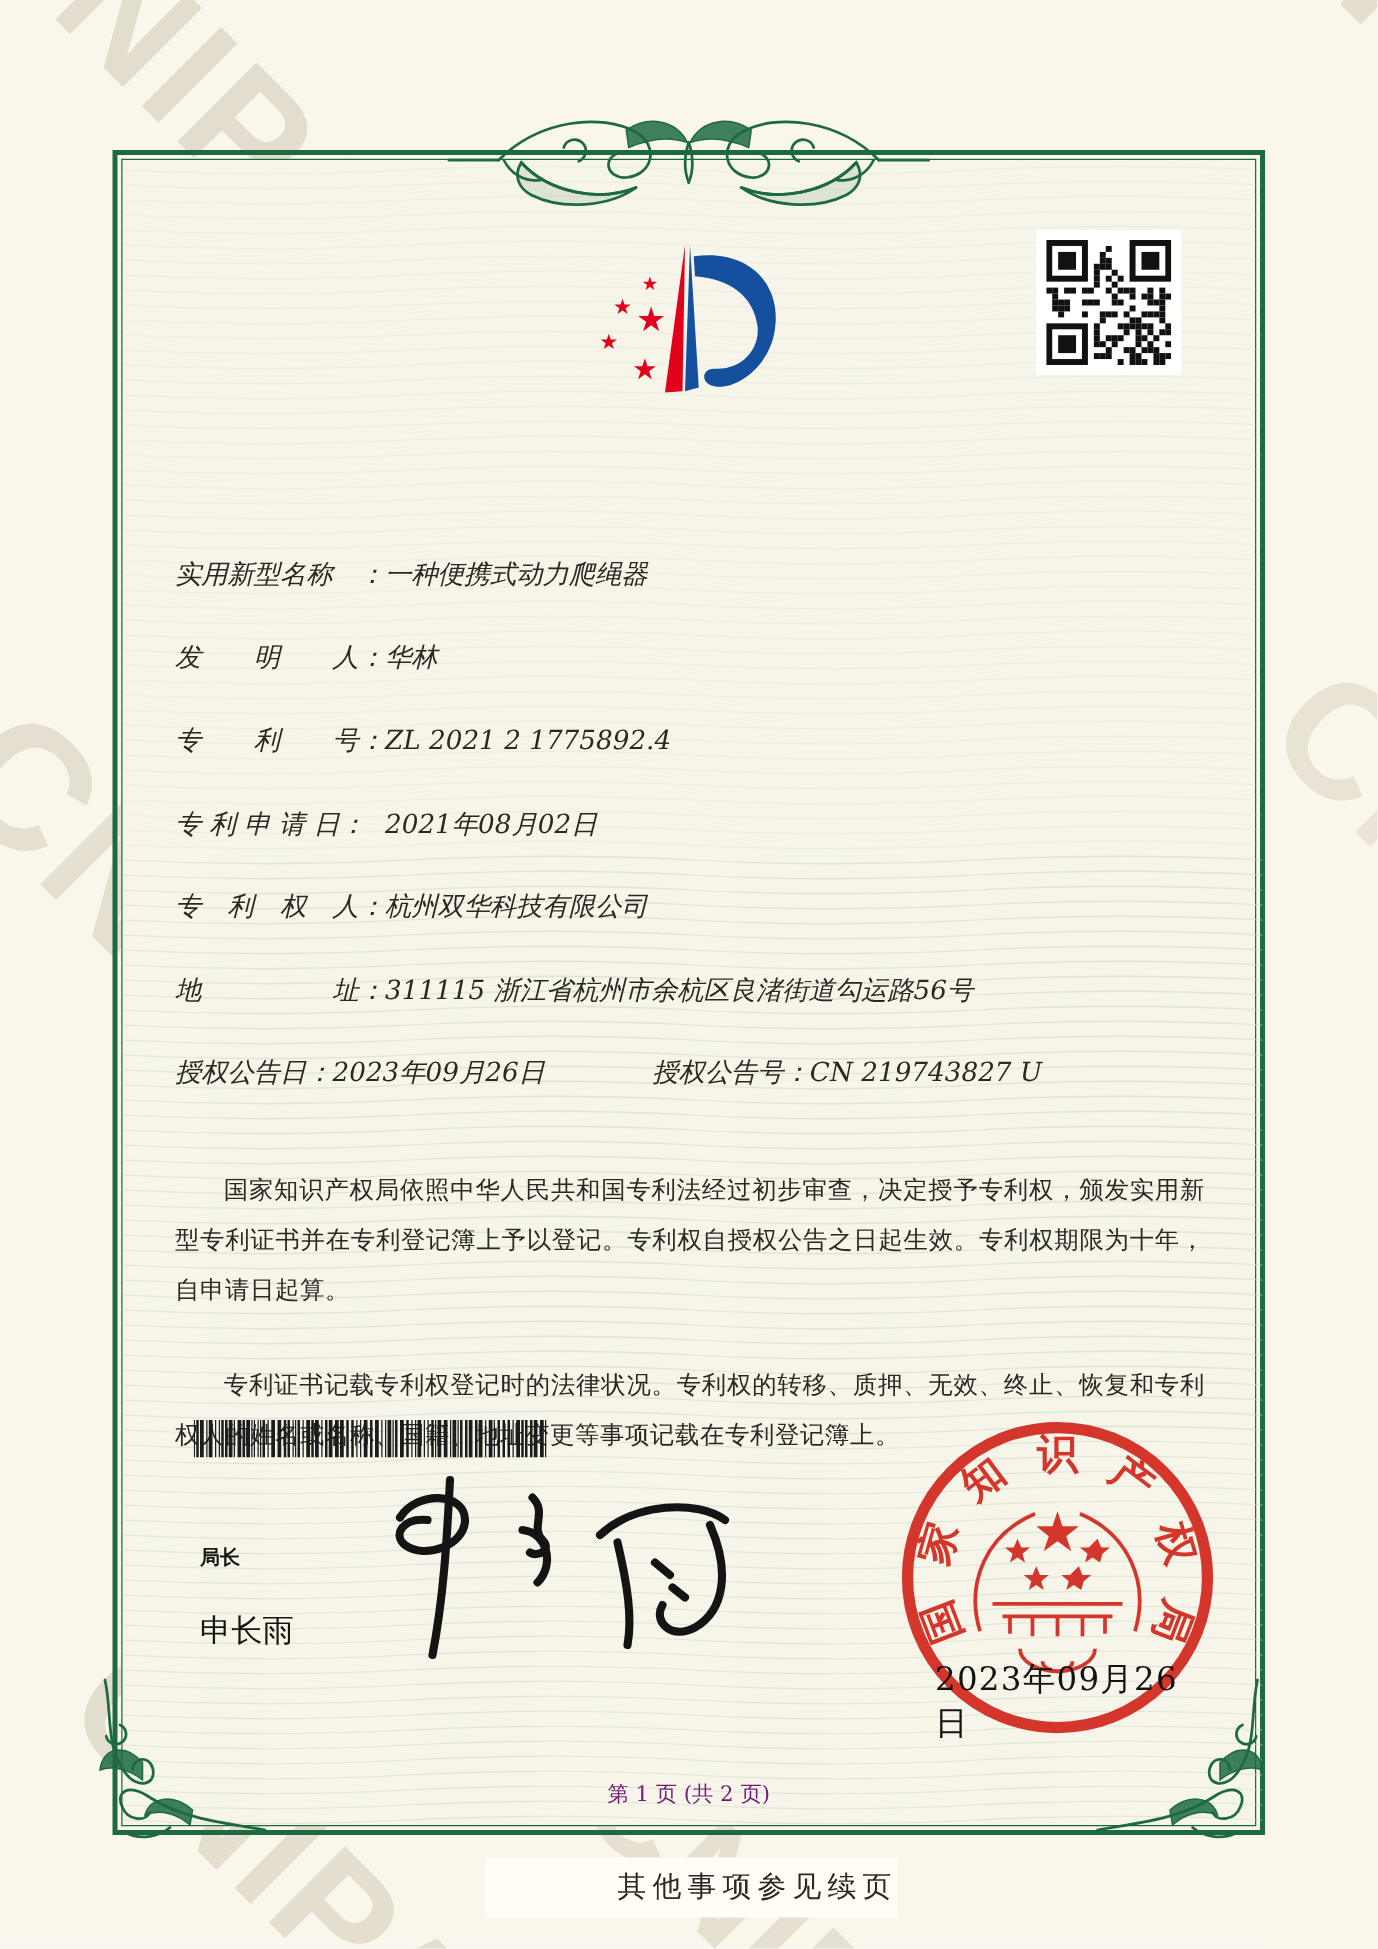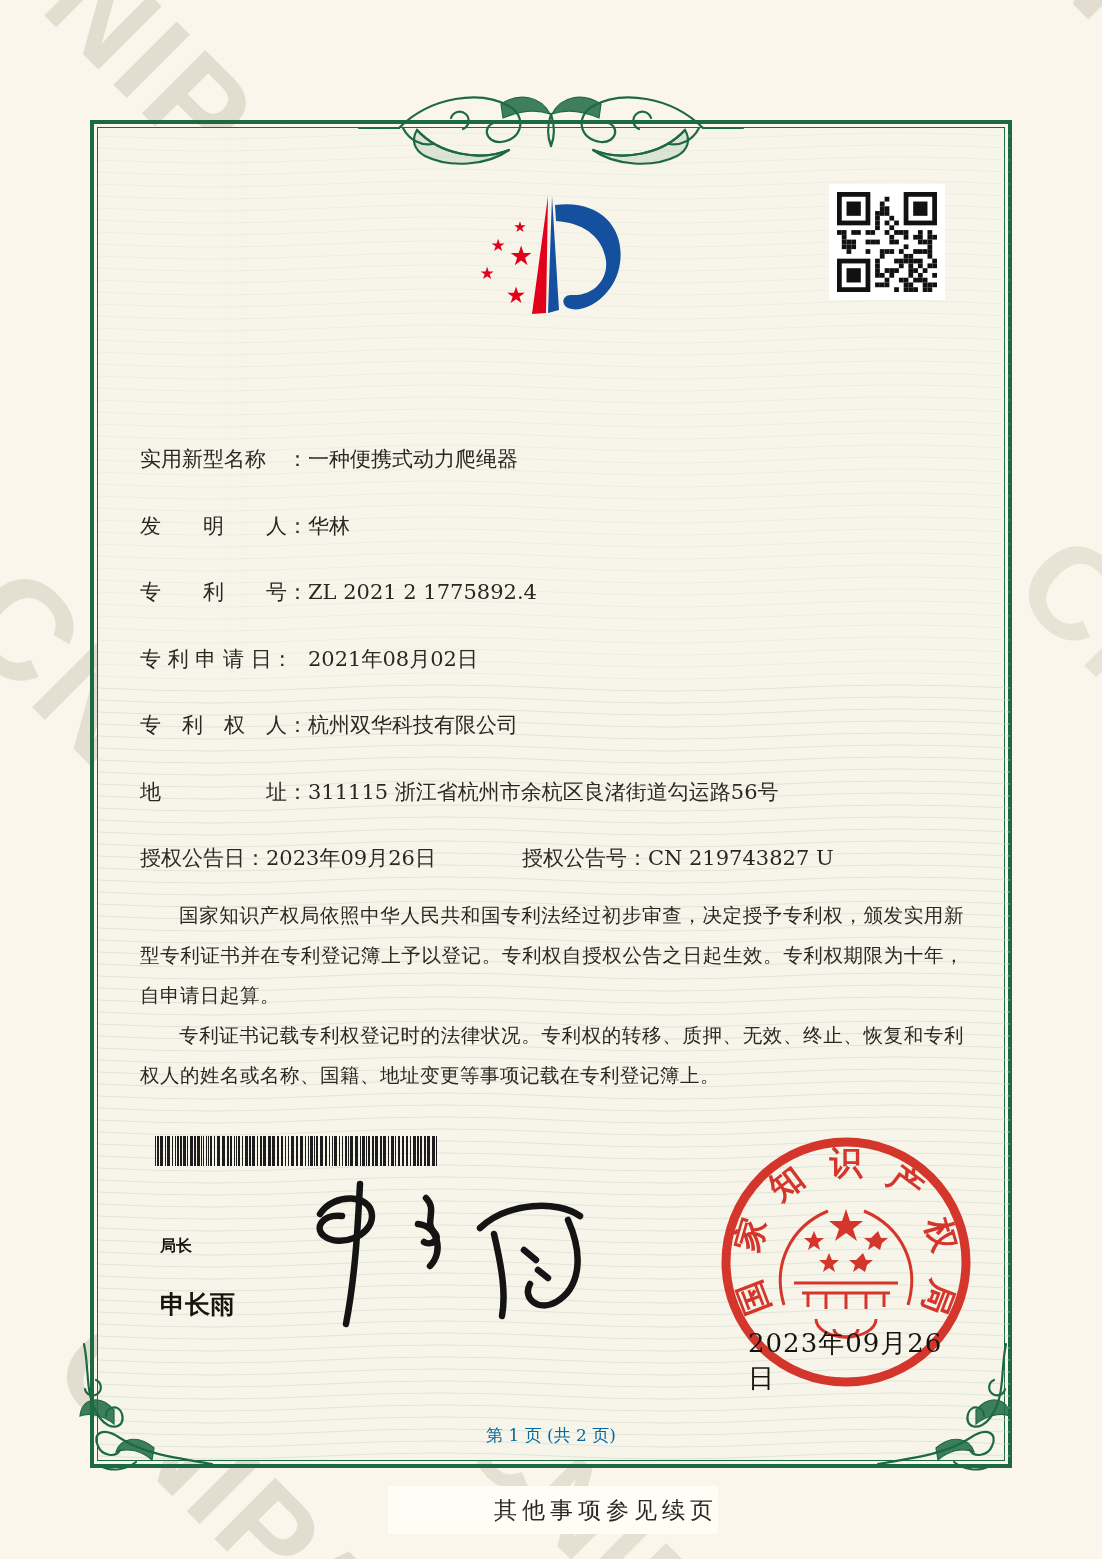--- a/index.html
+++ b/index.html
@@ -38,41 +38,41 @@
   .orn path.leaf{fill:var(--green);fill-opacity:.85;stroke-width:1.2;}
   .orn path.shade{fill:var(--green);fill-opacity:.12;}
   .cert-no{position:absolute;left:140px;top:196px;font-size:22px;letter-spacing:3px;color:#33302a;}
   .logo{position:absolute;left:462px;top:183px;}
   .qr-box{position:absolute;left:829px;top:184px;width:116px;height:116px;background:#fff;}
   .qr-box svg{position:absolute;left:8px;top:8px;}
   .title{
     position:absolute;left:90px;top:340px;width:922px;text-align:center;
     font-size:46px;font-weight:bold;letter-spacing:9px;color:#111;
   }
-  .fields{position:absolute;left:140px;top:444px;width:840px;font-size:21px;color:#2b2822;}
+  .fields{position:absolute;left:140px;top:444px;width:840px;font-size:21px;color:#2b2822;font-style:italic;}
   .field-row{display:flex;height:66.5px;align-items:flex-start;line-height:30px;}
   .flabel{display:inline-block;min-width:168px;white-space:pre;}
   .fvalue{white-space:pre;}
   .grant-right{margin-left:86px;}
   .paras{
     position:absolute;left:140px;top:896px;width:824px;
     font-size:19.5px;line-height:2.05;color:#2b2822;letter-spacing:.5px;text-align:justify;
   }
-  .paras p{text-indent:2em;}
+  .paras p{text-indent:2em;margin-top:36px;}
   .barcode{position:absolute;left:155px;top:1136px;}
   .sig-title{position:absolute;left:160px;top:1236px;font-family:"Liberation Sans",sans-serif;font-weight:bold;font-size:16px;color:#17150f;}
-  .sig-name{position:absolute;left:160px;top:1288px;font-family:"Liberation Sans",sans-serif;font-weight:bold;font-size:25px;color:#17150f;}
+  .sig-name{position:absolute;left:160px;top:1288px;font-family:"Liberation Sans",sans-serif;font-weight:normal;font-size:25px;color:#17150f;}
   .signature{position:absolute;left:268px;top:1172px;}
   .signature path{stroke:#141414;stroke-width:6.5;fill:none;stroke-linecap:round;stroke-linejoin:round;}
   .seal{position:absolute;left:701px;top:1117px;opacity:.93;}
   .seal .ring{stroke:var(--seal-red);stroke-width:9;fill:none;}
   .seal .emb{stroke:var(--seal-red);fill:none;stroke-width:3;}
   .seal .embf{fill:var(--seal-red);stroke:none;}
   .seal-date{position:absolute;left:748px;top:1326px;width:200px;font-size:26px;color:#151310;letter-spacing:1px;}
-  .page-num{position:absolute;left:90px;top:1424px;width:922px;text-align:center;font-size:17px;color:#0369a1;}
+  .page-num{position:absolute;left:90px;top:1424px;width:922px;text-align:center;font-size:17px;color:#701a75;}
   .cont-note{
     position:absolute;left:388px;top:1486px;width:330px;height:48px;background:#fffdf6;
     text-align:right;line-height:48px;font-size:23px;letter-spacing:5px;color:#2b2822;
   }
 </style>
 </head>
 <body>
 
 <div class="page">
 

